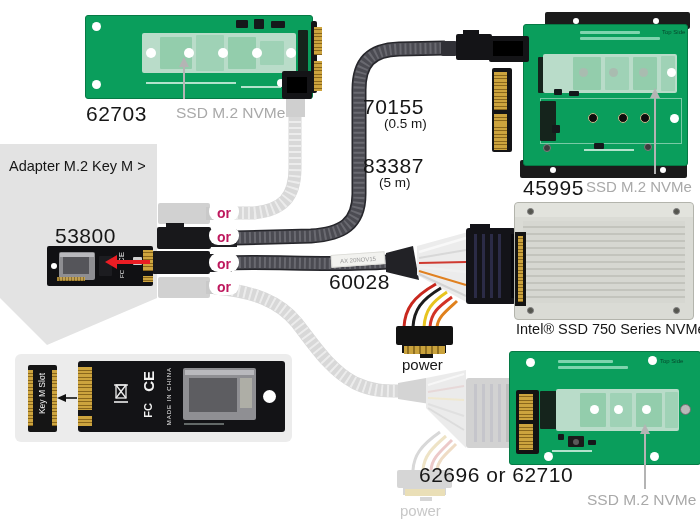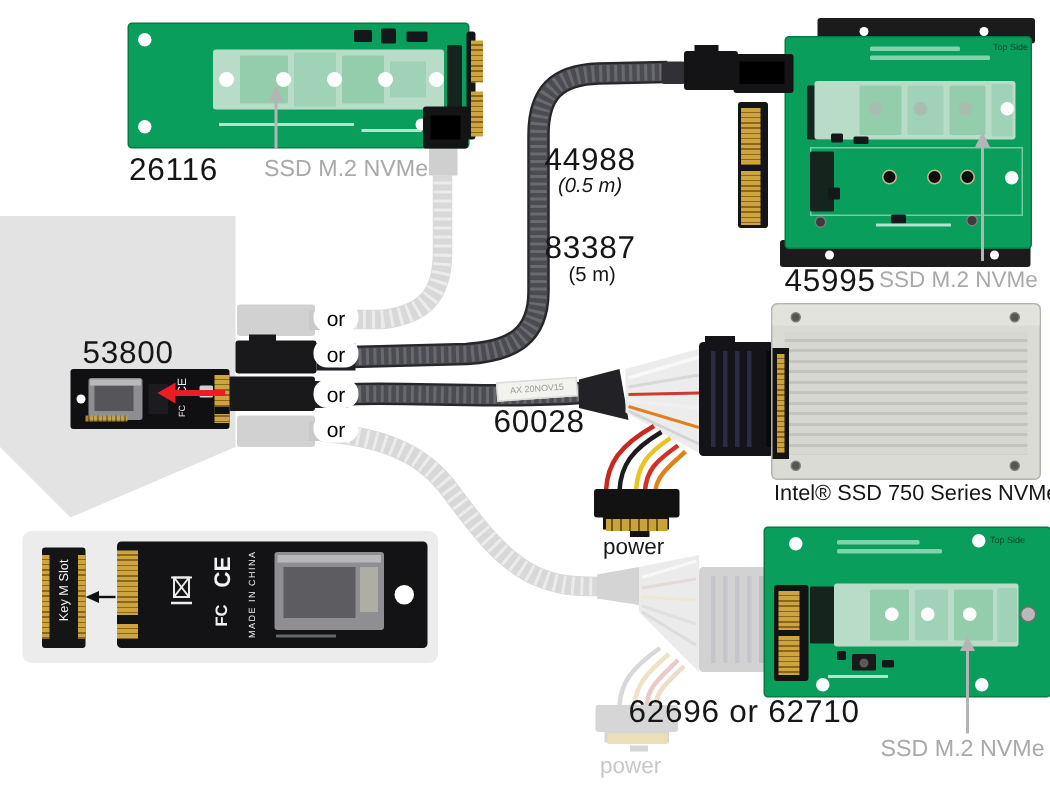--- a/index.html
+++ b/index.html
@@ -6,21 +6,21 @@
   .canvas{position:relative;width:700px;height:530px;background:#fff;overflow:hidden;
           font-family:"Liberation Sans","DejaVu Sans",sans-serif;}
   .abs{position:absolute;}
   svg.layer{position:absolute;left:0;top:0;pointer-events:none;}
   #under{z-index:1;} #over{z-index:5;}
   .board{position:absolute;z-index:2;}
   .lbl{position:absolute;z-index:3;color:#161616;white-space:nowrap;}
   .lbl-id{font-size:21px;letter-spacing:.5px;}
   .lbl-gray{color:#a9a9a9;}
   .or-patch{position:absolute;z-index:4;width:30px;height:19px;background:#fff;border-radius:9px;
-            display:flex;align-items:center;justify-content:center;font-size:14px;color:#000000;}
+            display:flex;align-items:flex-end;justify-content:center;font-size:14px;color:#be185d;font-weight:bold;}
   .pcb{position:absolute;background:#0a9e5c;border:1px solid #067a45;border-radius:3px;box-sizing:border-box;}
   .hole{position:absolute;background:#fff;border-radius:50%;}
   .overlay{position:absolute;background:#b9dcc9;border-radius:2px;}
   .chip{position:absolute;background:#93cdac;border-radius:1px;}
   .chip2{position:absolute;background:#9fd2b6;border-radius:1px;}
   .standoff{position:absolute;background:#fff;border-radius:50%;}
   .standoff-g{position:absolute;background:#a9bcb0;border-radius:50%;}
   .m2sock{position:absolute;background:#15241c;border-radius:1px;}
   .blackpart{position:absolute;background:#141417;border-radius:2px;}
   .gold-v{background:repeating-linear-gradient(90deg,#cda43e 0 2px,#8a671c 2px 3px);}
@@ -325,27 +325,28 @@
       <span>or</span>
     </div>
   <div class="or-patch" style="left:209px;top:276px;">
       <span>or</span>
     </div>
 
   <div class="lbl" style="left:331px;top:253px;width:54px;height:13px;background:#f2f2ef;border:1px solid #dcdcd8;transform:rotate(-4deg);font-size:6px;color:#9a9a9a;display:flex;align-items:center;justify-content:center;box-sizing:border-box;">
       <span>AX 20NOV15</span>
     </div>
 
-  <div class="lbl lbl-id" style="left:86px;top:102px;">26116</div>
+  <div class="lbl lbl-id" style="left:86px;top:102px;">62703</div>
   <div class="lbl lbl-gray" style="left:176px;top:104px;font-size:15.5px;">SSD M.2 NVMe</div>
 
+  <div class="lbl" style="left:9px;top:158px;font-size:14.5px;">Adapter M.2 Key M &gt;</div>
   <div class="lbl lbl-id" style="left:55px;top:224px;">53800</div>
 
-  <div class="lbl lbl-id" style="left:363px;top:95px;">44988</div>
-  <div class="lbl" style="left:372px;top:116px;font-size:13.5px;font-style:italic;">(0.5 m)</div>
+  <div class="lbl lbl-id" style="left:363px;top:95px;">70155</div>
+  <div class="lbl" style="left:384px;top:116px;font-size:13.5px;">(0.5 m)</div>
   <div class="lbl lbl-id" style="left:363px;top:154px;">83387</div>
   <div class="lbl" style="left:379px;top:175px;font-size:13.5px;">(5 m)</div>
 
   <div class="lbl lbl-id" style="left:329px;top:270px;">60028</div>
   <div class="lbl" style="left:402px;top:356px;font-size:15px;">power</div>
 
   <div class="lbl lbl-id" style="left:523px;top:176px;">45995</div>
   <div class="lbl lbl-gray" style="left:586px;top:178px;font-size:15px;">SSD M.2 NVMe</div>
 
   <div class="lbl" style="left:516px;top:321px;font-size:14.5px;">Intel® SSD 750 Series NVMe</div>

